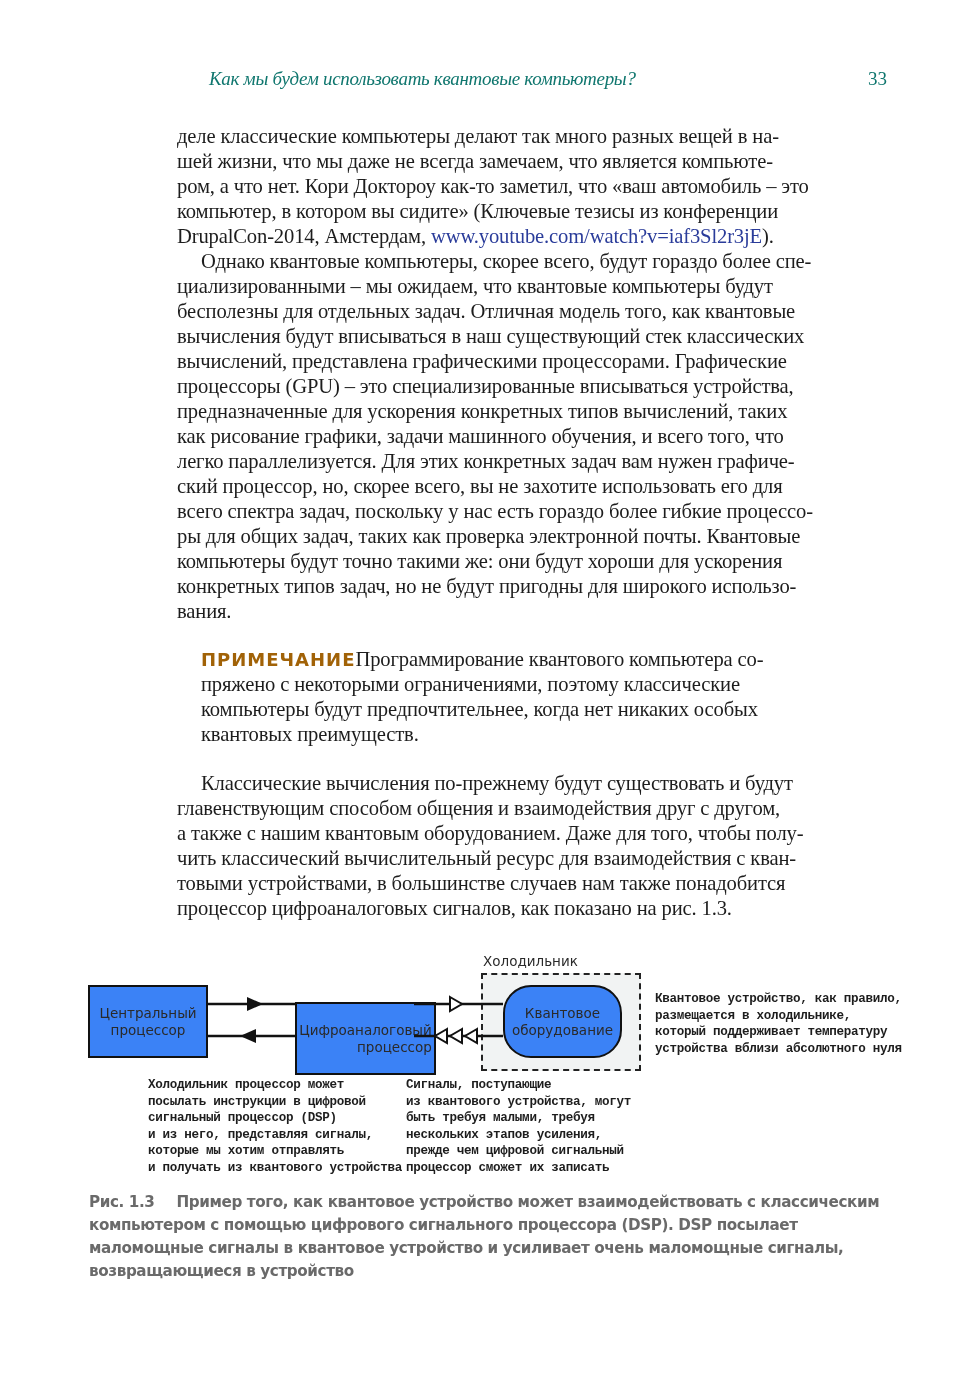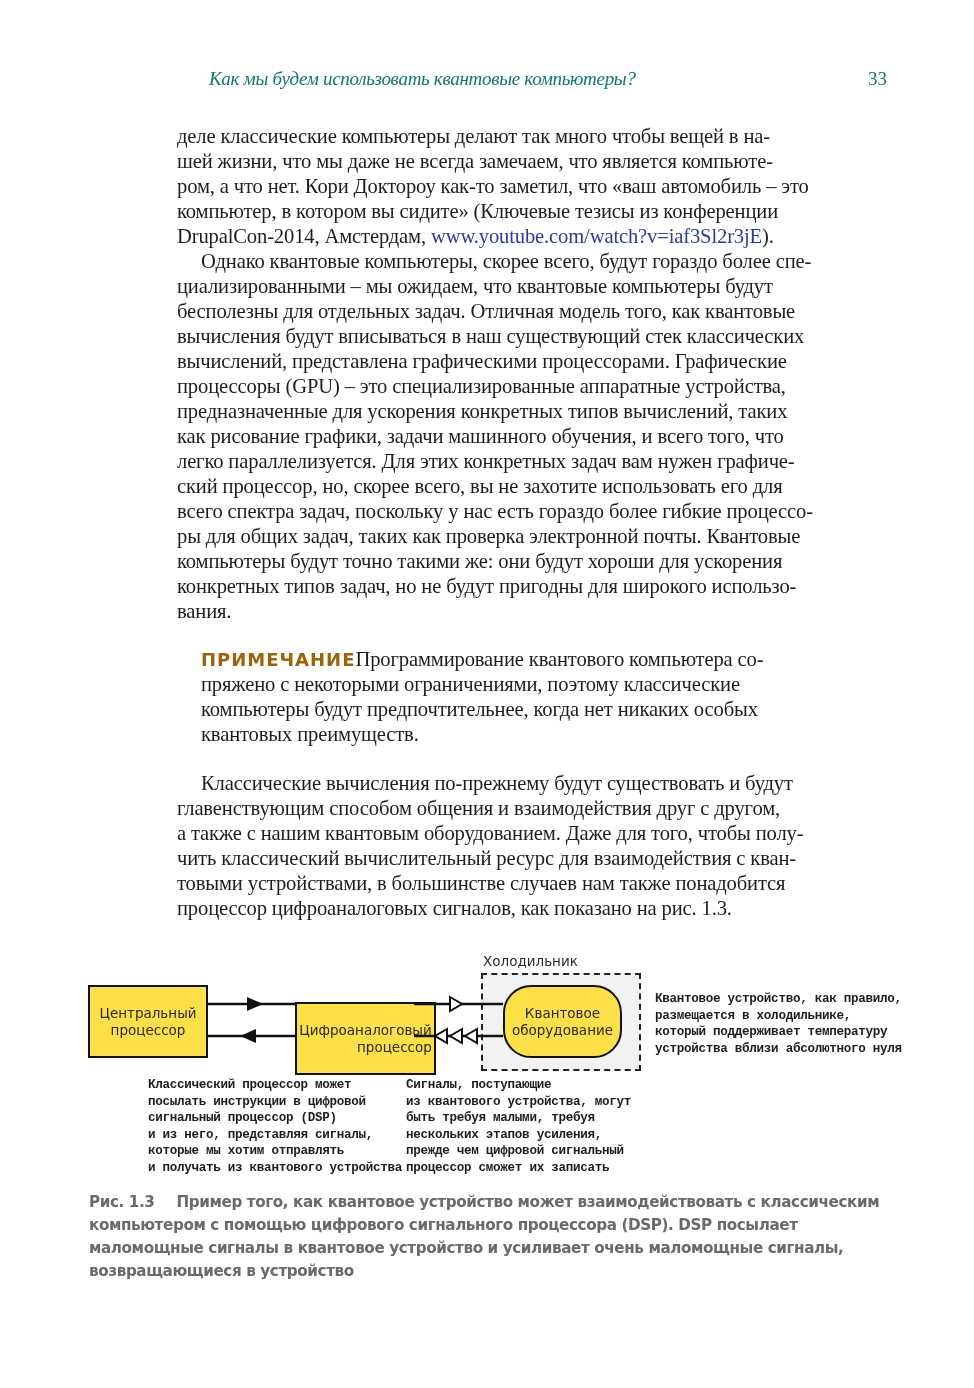--- a/index.html
+++ b/index.html
@@ -23,21 +23,21 @@
     font-family: "Liberation Serif", serif; font-size: 20.6px; line-height: 25px; color: #1d1d1d;
     text-align: justify; letter-spacing: -0.15px;
   }
   .note .label {
     font-family: "DejaVu Sans", sans-serif; font-weight: bold; color: #a16207;
     font-size: 18px; letter-spacing: 1px; 
   }
   
   .diagram { position: absolute; left: 0; top: 940px; width: 974px; height: 250px; font-family: "DejaVu Sans", sans-serif; }
   .box {
-    position: absolute; background: #fde047; border: 2.5px solid #111;
+    position: absolute; background: #3b82f6; border: 2.5px solid #111;
     display: flex; align-items: center; justify-content: center; text-align: center;
     font-size: 13.5px; line-height: 17px; color: #2a2a2a; box-sizing: border-box;
   }
   .fridge {
     position: absolute; left: 481px; top: 33px; width: 160px; height: 98px;
     border: 2px dashed #222; background: #f1f3f3; box-sizing: border-box;
   }
   .fridge-label { position: absolute; left: 483px; top: 13px; font-size: 13.5px; color: #2a2a2a; }
   .annot { position: absolute; font-family: Liberation Mono, monospace; font-weight: bold; font-size: 12.6px; line-height: 16.6px; color: #1d1d1d; letter-spacing: -0.3px; }
   .annot div { white-space: nowrap; }
@@ -52,34 +52,34 @@
 </style>
 </head>
 <body>
 
 <div class="running-head">
   <span class="title">Как мы будем использовать квантовые компьютеры?</span>
   <span class="pagenum">33</span>
 </div>
 
 <div class="body-text" style="top:124px;">
-  <div class="para">деле классические компьютеры делают так много чтобы вещей в на-</div>
+  <div class="para">деле классические компьютеры делают так много разных вещей в на-</div>
   <div class="para">шей жизни, что мы даже не всегда замечаем, что является компьюте-</div>
   <div class="para">ром, а что нет. Кори Доктороу как-то заметил, что «ваш автомобиль – это</div>
   <div class="para">компьютер, в котором вы сидите» (Ключевые тезисы из конференции</div>
   <div class="para" style="text-align:left"><span>DrupalCon-2014, Амстердам, </span><span class="link">www.youtube.com/watch?v=iaf3Sl2r3jE</span><span>).</span></div>
 </div>
 
 <div class="body-text" style="top:249px;">
   <div class="para indent">Однако квантовые компьютеры, скорее всего, будут гораздо более спе-</div>
   <div class="para">циализированными – мы ожидаем, что квантовые компьютеры будут</div>
   <div class="para">бесполезны для отдельных задач. Отличная модель того, как квантовые</div>
   <div class="para">вычисления будут вписываться в наш существующий стек классических</div>
   <div class="para">вычислений, представлена графическими процессорами. Графические</div>
-  <div class="para">процессоры (GPU) – это специализированные аппаратные устройства,</div>
+  <div class="para">процессоры (GPU) – это специализированные вписываться устройства,</div>
   <div class="para">предназначенные для ускорения конкретных типов вычислений, таких</div>
   <div class="para">как рисование графики, задачи машинного обучения, и всего того, что</div>
   <div class="para">легко параллелизуется. Для этих конкретных задач вам нужен графиче-</div>
   <div class="para">ский процессор, но, скорее всего, вы не захотите использовать его для</div>
   <div class="para">всего спектра задач, поскольку у нас есть гораздо более гибкие процессо-</div>
   <div class="para">ры для общих задач, таких как проверка электронной почты. Квантовые</div>
   <div class="para">компьютеры будут точно такими же: они будут хороши для ускорения</div>
   <div class="para">конкретных типов задач, но не будут пригодны для широкого использо-</div>
   <div class="para" style="text-align:left">вания.</div>
 </div>
@@ -141,21 +141,21 @@
   </svg>
 
   <div class="annot" style="left:655px; top:51px;">
     <div>Квантовое устройство, как правило,</div>
     <div>размещается в холодильнике,</div>
     <div>который поддерживает температуру</div>
     <div>устройства вблизи абсолютного нуля</div>
   </div>
 
   <div class="annot" style="left:148px; top:137px;">
-    <div>Классический процессор может</div>
+    <div>Холодильник процессор может</div>
     <div>посылать инструкции в цифровой</div>
     <div>сигнальный процессор (DSP)</div>
     <div>и из него, представляя сигналы,</div>
     <div>которые мы хотим отправлять</div>
     <div>и получать из квантового устройства</div>
   </div>
 
   <div class="annot" style="left:406px; top:137px;">
     <div>Сигналы, поступающие</div>
     <div>из квантового устройства, могут</div>

